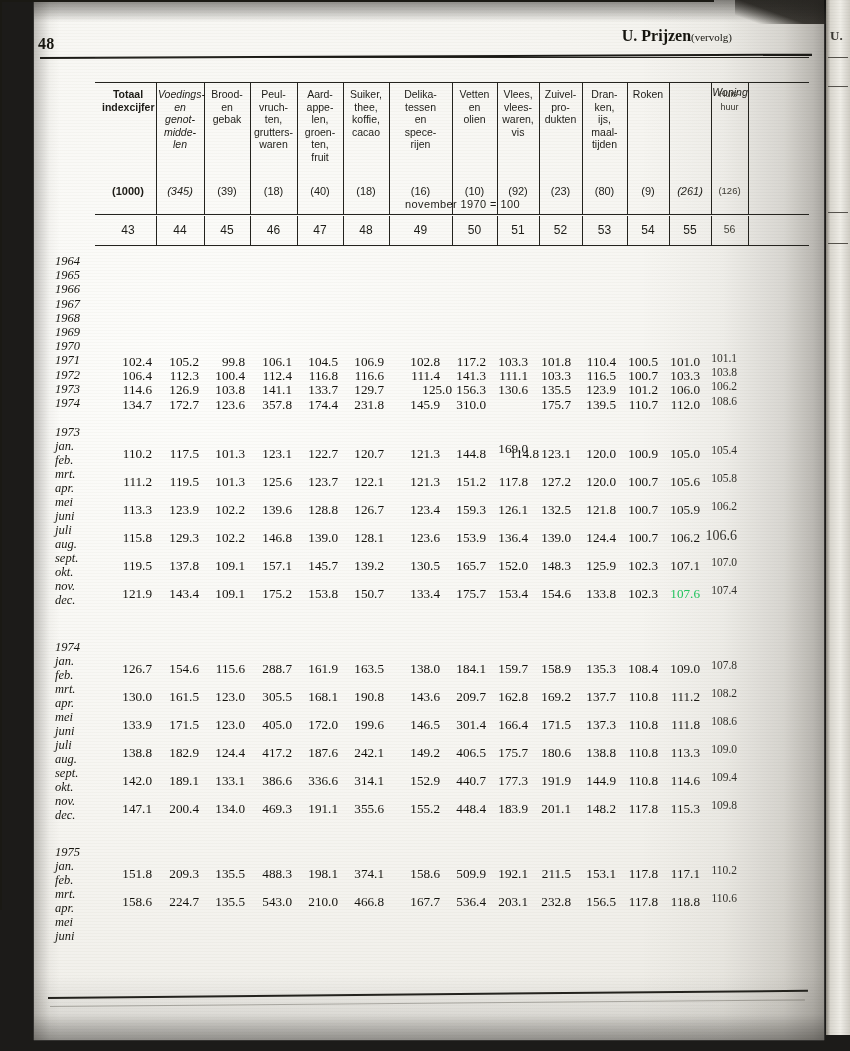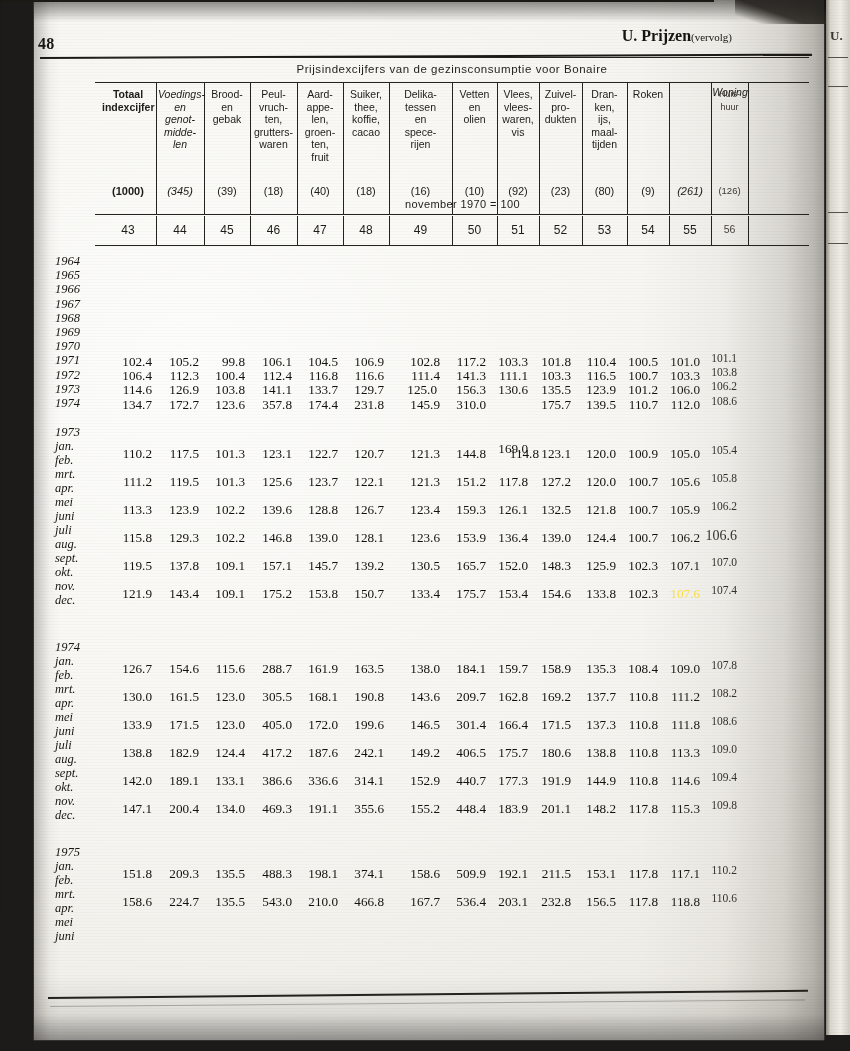--- a/index.html
+++ b/index.html
@@ -224,21 +224,20 @@
 
   <div class="page-number">48</div>
 
   <div class="running-head">
     <b>U.</b>
     <b>Prijzen</b><span class="small">(vervolg)</span>
   </div>
 
   <div class="rule-head"></div>
 
-  <div class="tbl-title">Prijsindexcijfers van de gezinsconsumptie voor Bonaire</div>
 
   <div class="base-note">november 1970 = 100</div>
 
   <div id="grid">
       <div class="h-line" style="left:95px;top:57px;width:714px;"></div>
       <div class="h-line" style="left:95px;top:82px;width:714px;"></div>
       <div class="h-line" style="left:95px;top:214px;width:714px;"></div>
       <div class="h-line" style="left:95px;top:245px;width:714px;"></div>
       <div class="h-thick" style="left:95px;top:249px;width:714px;"></div>
       <div class="v-thick" style="left:100px;top:83px;height:131px;"></div>
@@ -400,21 +399,21 @@
         <span style="right: 126px; color: rgb(27, 26, 20);">103.3</span>
         <span style="right: 89px; font-size: 11.5px; color: rgb(51, 49, 43); top: -2px;">103.8</span>
       </div>
       <div class="datarow" style="top: 382.3px;">
         <span style="right: 674px;">114.6</span>
         <span style="right: 627px;">126.9</span>
         <span style="right: 581px;">103.8</span>
         <span style="right: 534px;">141.1</span>
         <span style="right: 488px;">133.7</span>
         <span style="right: 442px;">129.7</span>
-        <span style="right: 389px;">125.0</span>
+        <span style="right: 374px;">125.0</span>
         <span style="right: 340px;">156.3</span>
         <span style="right: 298px;">130.6</span>
         <span style="right: 255px;">135.5</span>
         <span style="right: 210px;">123.9</span>
         <span style="right: 168px;">101.2</span>
         <span style="right: 126px; color: rgb(27, 26, 20); margin-left: 12px;">106.0</span>
         <span style="right: 89px; font-size: 11.5px; color: rgb(51, 49, 43); top: -2px;">106.2</span>
       </div>
       <div class="datarow" style="top: 396.5px;">
         <span style="right: 674px;">134.7</span>
@@ -518,21 +517,21 @@
         <span style="right: 581px;">109.1</span>
         <span style="right: 534px;">175.2</span>
         <span style="right: 488px;">153.8</span>
         <span style="right: 442px;">150.7</span>
         <span style="right: 386px;">133.4</span>
         <span style="right: 340px;">175.7</span>
         <span style="right: 298px;">153.4</span>
         <span style="right: 255px;">154.6</span>
         <span style="right: 210px;">133.8</span>
         <span style="right: 168px;">102.3</span>
-        <span style="right: 126px; color: #fde047;">107.6</span>
+        <span style="right: 126px; color: #22c55e;">107.6</span>
         <span style="right: 89px; font-size: 11.5px; color: rgb(51, 49, 43); top: -2px;">107.4</span>
       </div>
       <div class="datarow" style="top: 660.5px;">
         <span style="right: 674px;">126.7</span>
         <span style="right: 627px;">154.6</span>
         <span style="right: 581px;">115.6</span>
         <span style="right: 534px;">288.7</span>
         <span style="right: 488px;">161.9</span>
         <span style="right: 442px;">163.5</span>
         <span style="right: 386px;">138.0</span>

